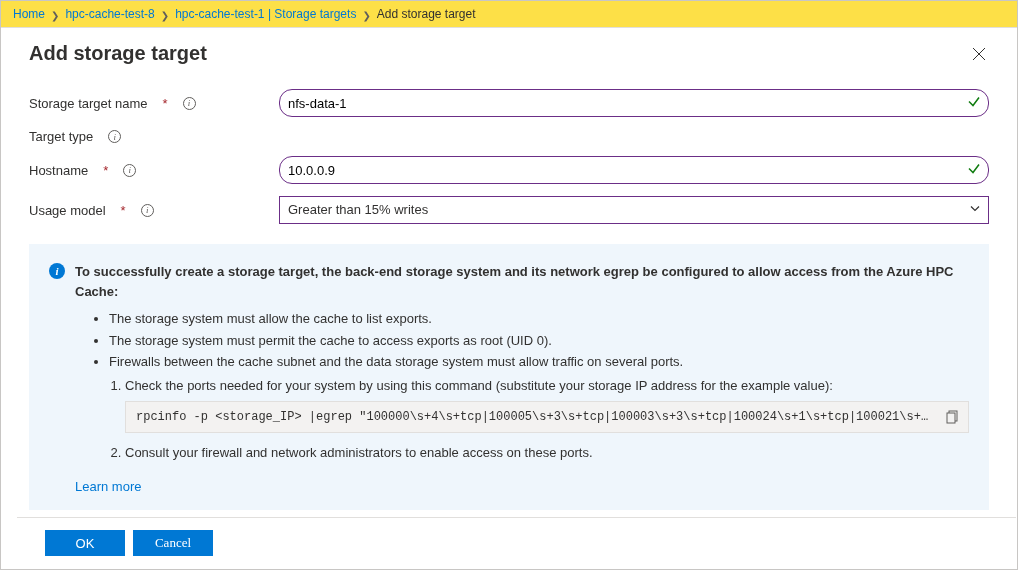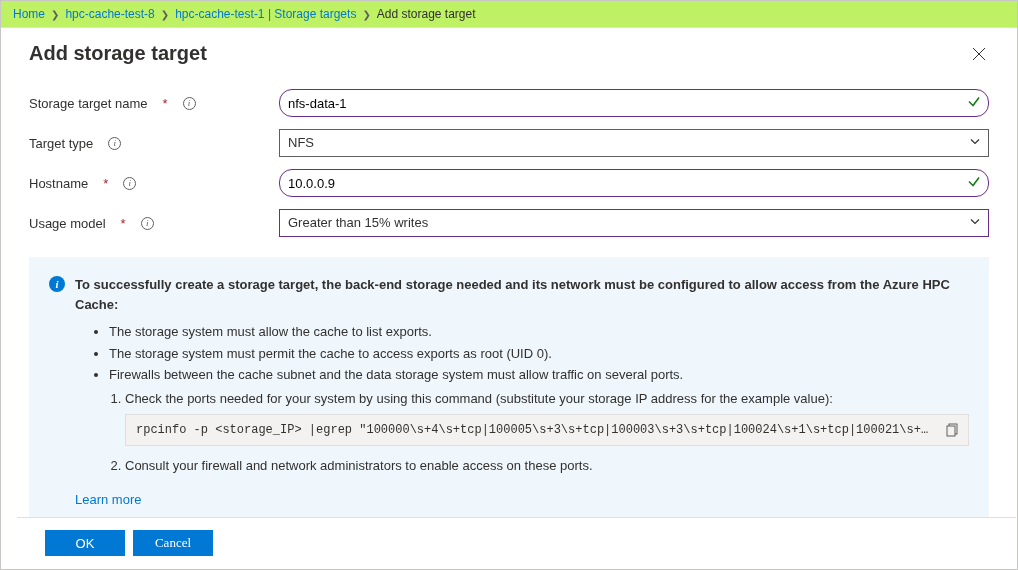--- a/index.html
+++ b/index.html
@@ -6,25 +6,25 @@
     body {
       font-family: 'Segoe UI', Tahoma, Geneva, sans-serif;
       font-size: 13px;
       color: #323130;
       background: #ffffff;
       width: 1018px;
       height: 570px;
       overflow: hidden;
     }
     .topbar {
-      background: #bef264;
+      background: #fde047;
       padding: 6px 12px;
       font-size: 12px;
       display: flex;
-      align-items: center;
+      align-items: flex-end;
       gap: 6px;
       border-bottom: 1px solid #e1dfdd;
     }
     .topbar a { color: #0078d4; text-decoration: none; cursor: pointer; }
     .crumb-sep { color: #605e5c; font-size: 10px; }
     .crumb-current { color: #323130; }
     .header {
       padding: 14px 28px 6px 28px;
       display: flex;
       justify-content: space-between;
@@ -220,28 +220,20 @@
             </svg>
         </span>
       </div>
     </div>
 
     <div class="form-row">
       <div class="form-label">
         <span>Target type</span>
         <span class="info-icon">i</span>
       </div>
-      <div class="field-wrap">
-        <div class="text-input select-like" style="line-height:26px;">NFS</div>
-        <span class="chevron">
-          <svg width="12" height="12" viewBox="0 0 12 12">
-              <path d="M2 4 L6 8 L10 4" stroke="#323130" stroke-width="1.2" fill="none"></path>
-            </svg>
-        </span>
-      </div>
     </div>
 
     <div class="form-row">
       <div class="form-label">
         <span>Hostname</span>
         <span class="req">*</span>
         <span class="info-icon">i</span>
       </div>
       <div class="field-wrap">
         <input class="text-input valid" value="10.0.0.9" style="">
@@ -266,21 +258,21 @@
               <path d="M2 4 L6 8 L10 4" stroke="#323130" stroke-width="1.2" fill="none"></path>
             </svg>
         </span>
       </div>
     </div>
   </div>
 
   <div class="infobox">
     <div class="infobox-header">
       <span class="icon">i</span>
-      <span>To successfully create a storage target, the back-end storage needed and its network must be configured to allow access from the Azure HPC Cache:</span>
+      <span>To successfully create a storage target, the back-end storage system and its network egrep be configured to allow access from the Azure HPC Cache:</span>
     </div>
     <ul>
       <li>The storage system must allow the cache to list exports.</li>
       <li>The storage system must permit the cache to access exports as root (UID 0).</li>
       <li>Firewalls between the cache subnet and the data storage system must allow traffic on several ports.</li>
     </ul>
     <ol>
       <li>
         <span>Check the ports needed for your system by using this command (substitute your storage IP address for the example value):</span>
         <div class="code-block">

